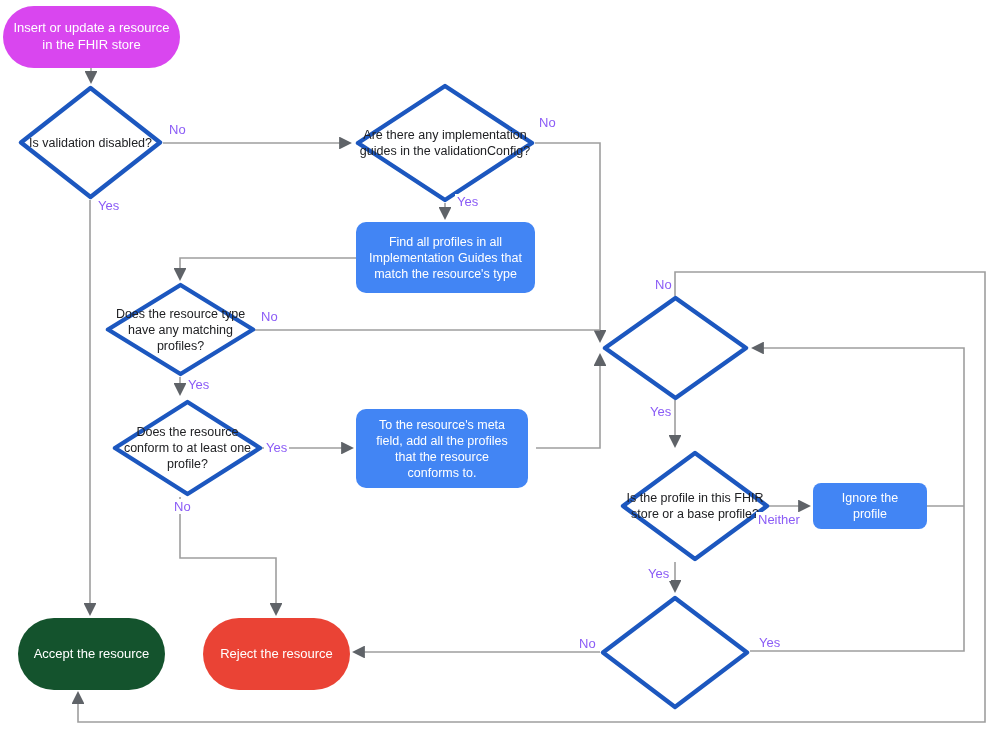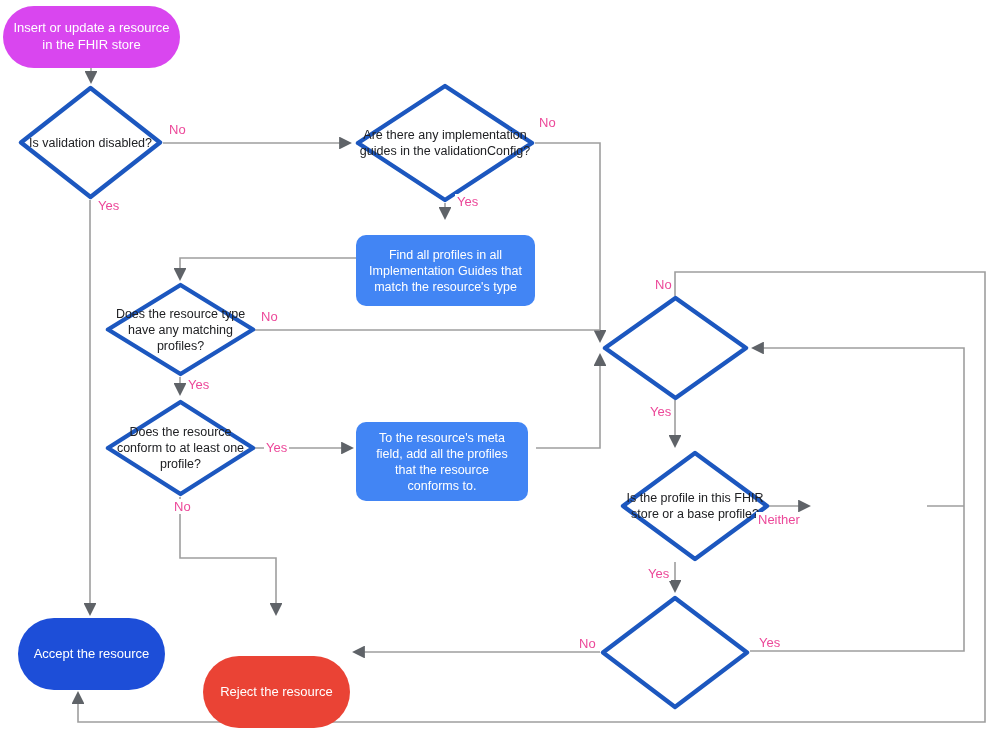--- a/index.html
+++ b/index.html
@@ -9,28 +9,28 @@
   }
   .edges{position:absolute;left:0;top:0;z-index:0;}
   .edge{fill:none;stroke:#9E9E9E;stroke-width:1.6;}
   .node{
     position:absolute;display:flex;align-items:center;justify-content:center;
     text-align:center;font-size:12.5px;color:#202124;line-height:1.28;z-index:1;
     box-sizing:border-box;
   }
   .terminal{color:#ffffff;border-radius:36px;font-size:13px;}
   .start-fill{background:#d946ef;border-radius:31px;}
-  .accept-fill{background:#1d4ed8;}
-  .reject-fill{background:#EA4335;margin-top:38px;}
-  .process{background:#4285F4;color:#ffffff;border-radius:10px;padding:8px 12px;margin-top:13px;}
+  .accept-fill{background:#14532d;}
+  .reject-fill{background:#EA4335;}
+  .process{background:#4285F4;color:#ffffff;border-radius:10px;padding:8px 12px;}
   .decision .dshape{position:absolute;left:0;top:0;width:100%;height:100%;}
   .decision .dshape polygon{fill:#ffffff;stroke:#1C57BF;stroke-width:4.4;stroke-linejoin:round;}
   .decision .dtext{position:relative;z-index:1;padding:0 4px;}
   .elabel{
-    position:absolute;font-size:13px;color:#ec4899;background:#ffffff;
+    position:absolute;font-size:13px;color:#8b5cf6;background:#ffffff;
     padding:0 2px;z-index:2;white-space:nowrap;
   }
 </style>
 </head>
 <body>
 
 <div class="canvas">
 
   <svg class="edges" width="994" height="731">
     <defs>
@@ -80,21 +80,21 @@
     <span>Find all profiles in all Implementation Guides that match the resource's type</span>
   </div>
 
   <div class="node decision" style="left:105px;top:282px;width:151px;height:95px;">
     <svg class="dshape" viewBox="0 0 151 95" preserveAspectRatio="none">
       <polygon points="75.5,3 148,47.5 75.5,92 3,47.5"></polygon>
     </svg>
     <div class="dtext">Does the resource type have any matching profiles?</div>
   </div>
 
-  <div class="node decision" style="left:105px;top:399px;width:151px;height:98px;">
+  <div class="node decision" style="left:112px;top:399px;width:151px;height:98px;">
     <svg class="dshape" viewBox="0 0 151 98" preserveAspectRatio="none">
       <polygon points="75.5,3 148,49 75.5,95 3,49"></polygon>
     </svg>
     <div class="dtext">Does the resource conform to at least one profile?</div>
   </div>
 
   <div class="node process" style="left:356px;top:409px;width:172px;height:79px;">
     <span>To the resource's meta field, add all the profiles that the resource conforms to.</span>
   </div>
 
@@ -104,20 +104,23 @@
     </svg>
   </div>
 
   <div class="node decision" style="left:620px;top:450px;width:150px;height:112px;">
     <svg class="dshape" viewBox="0 0 150 112" preserveAspectRatio="none">
       <polygon points="75,3 147,56 75,109 3,56"></polygon>
     </svg>
     <div class="dtext">Is the profile in this FHIR store or a base profile?</div>
   </div>
 
+  <div class="node process" style="left:813px;top:483px;width:114px;height:46px;border-radius:8px;">
+    <span>Ignore the profile</span>
+  </div>
 
   <div class="node decision" style="left:600px;top:595px;width:150px;height:115px;">
     <svg class="dshape" viewBox="0 0 150 115" preserveAspectRatio="none">
       <polygon points="75,3 147,57.5 75,112 3,57.5"></polygon>
     </svg>
   </div>
 
   <div class="node terminal accept-fill" style="left:18px;top:618px;width:147px;height:72px;padding:0 14px;">
     <span>Accept the resource</span>
   </div>

